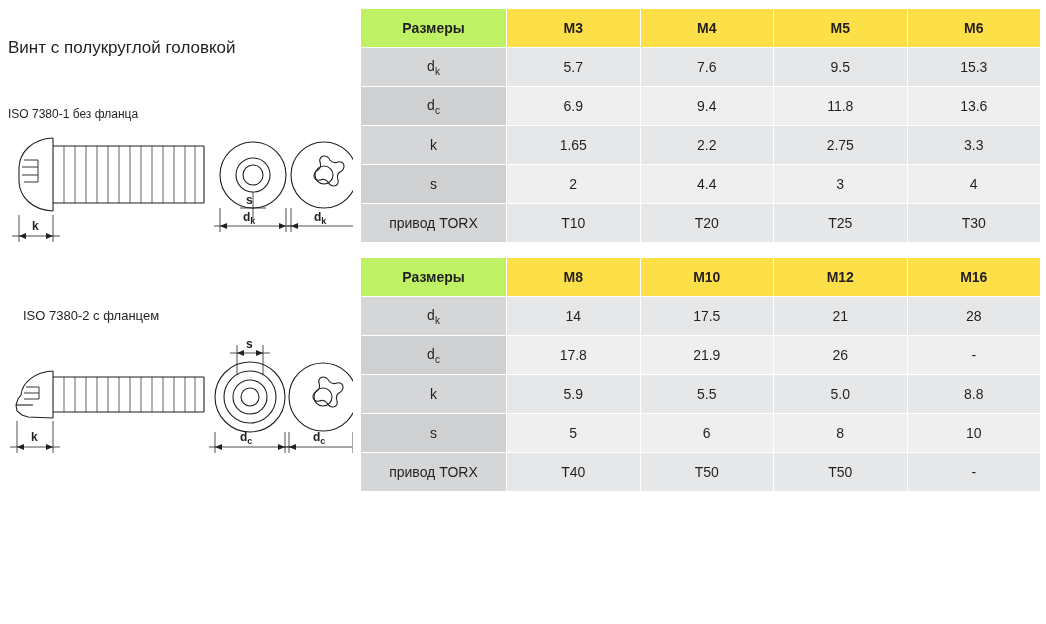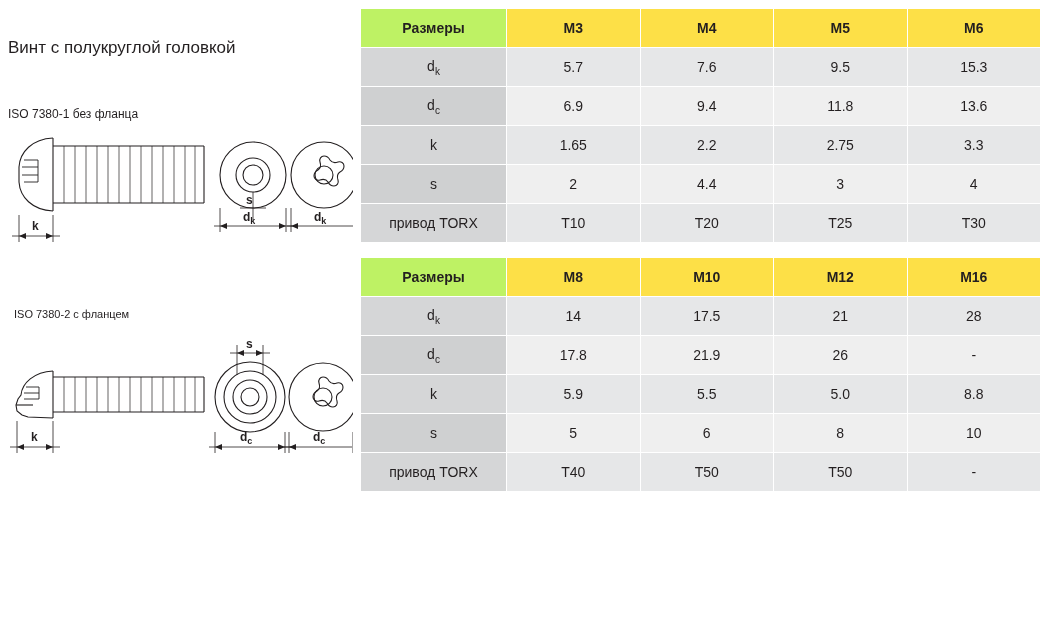--- a/index.html
+++ b/index.html
@@ -42,23 +42,23 @@
   }
   .variant-label-1 {
     position: absolute;
     left: 0;
     top: 90px;
     font-size: 12px;
     margin-top: 17px;
   }
   .variant-label-2 {
     position: absolute;
-    left: 6px;
+    left: 15px;
     top: 308px;
-    font-size: 11px;
+    font-size: 13px;
   }
   .footnote {
     position: absolute;
     left: 0;
     top: 593px;
     font-size: 12.5px;
   }
 
   .drawing-1 {
     position: absolute;

